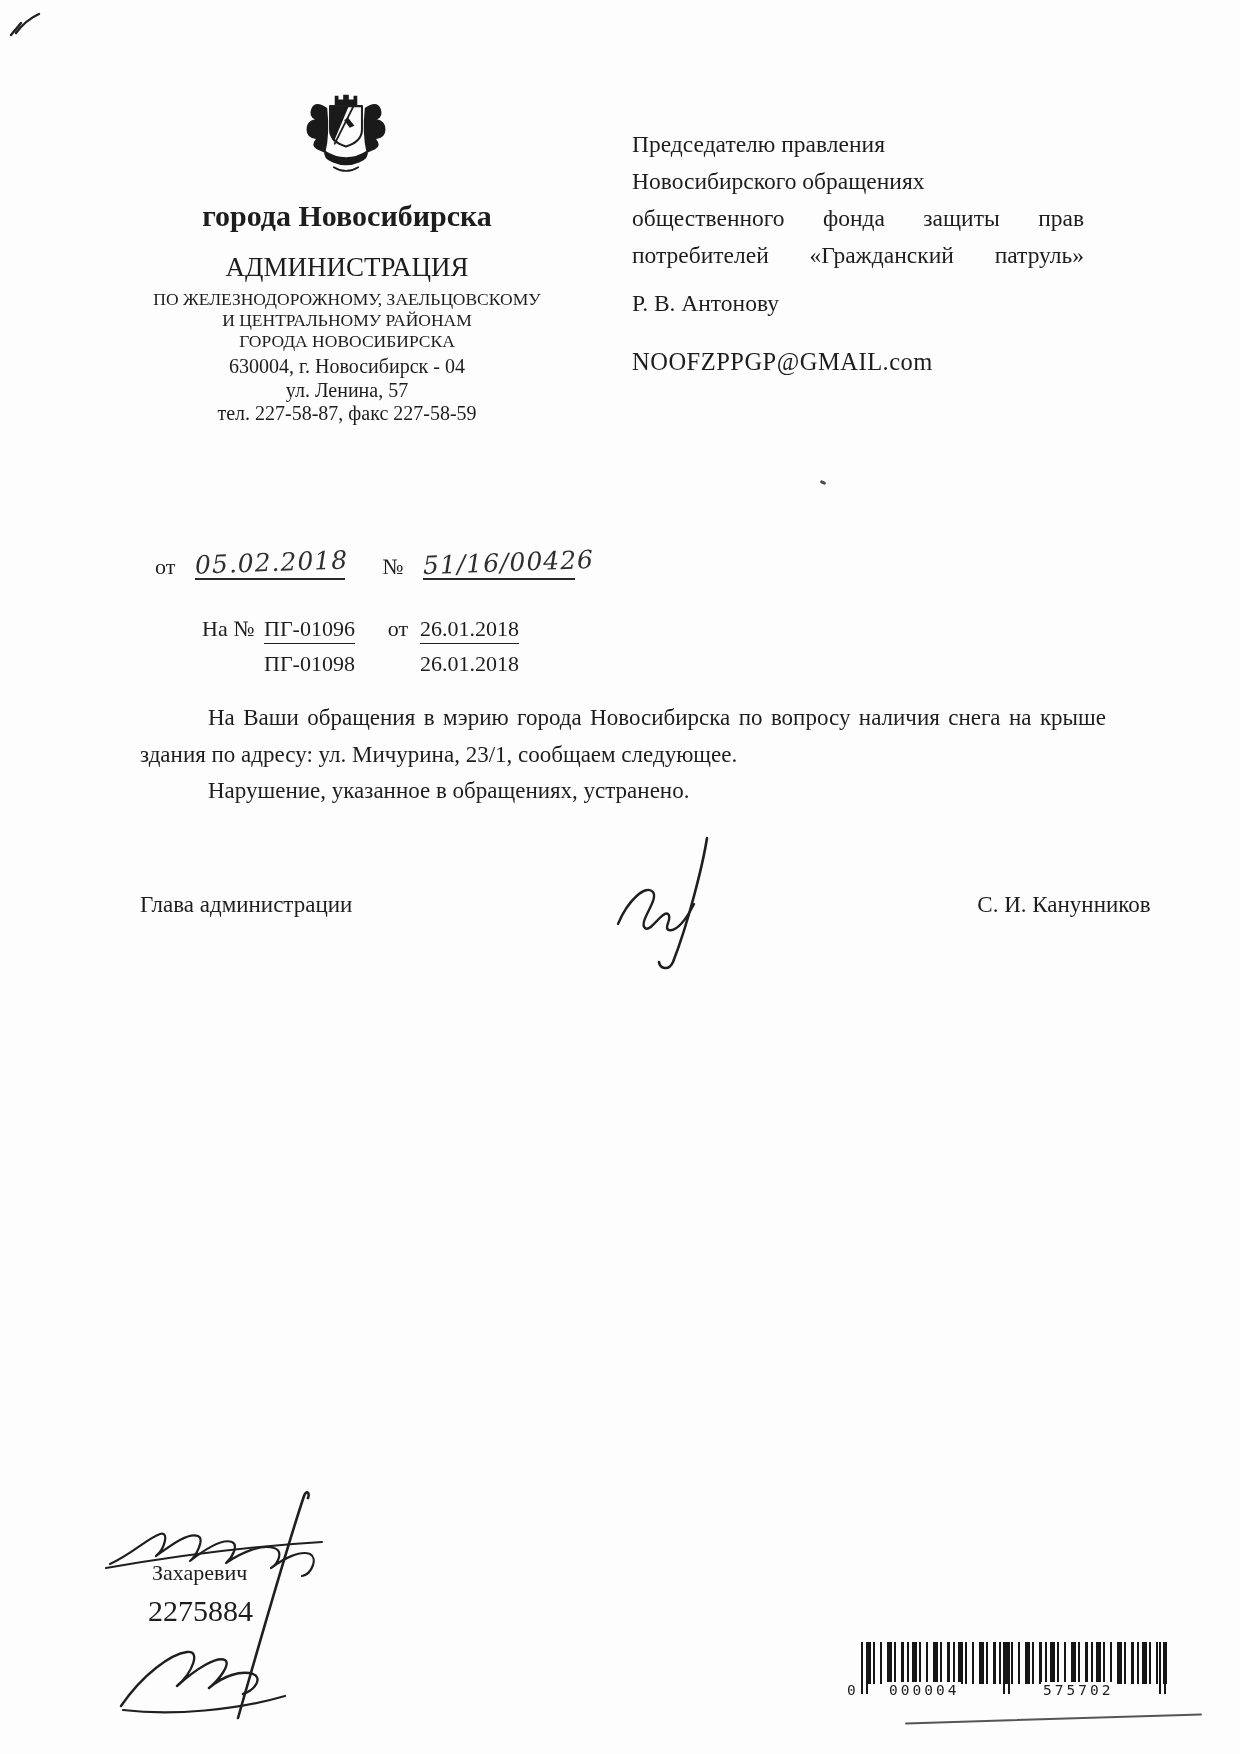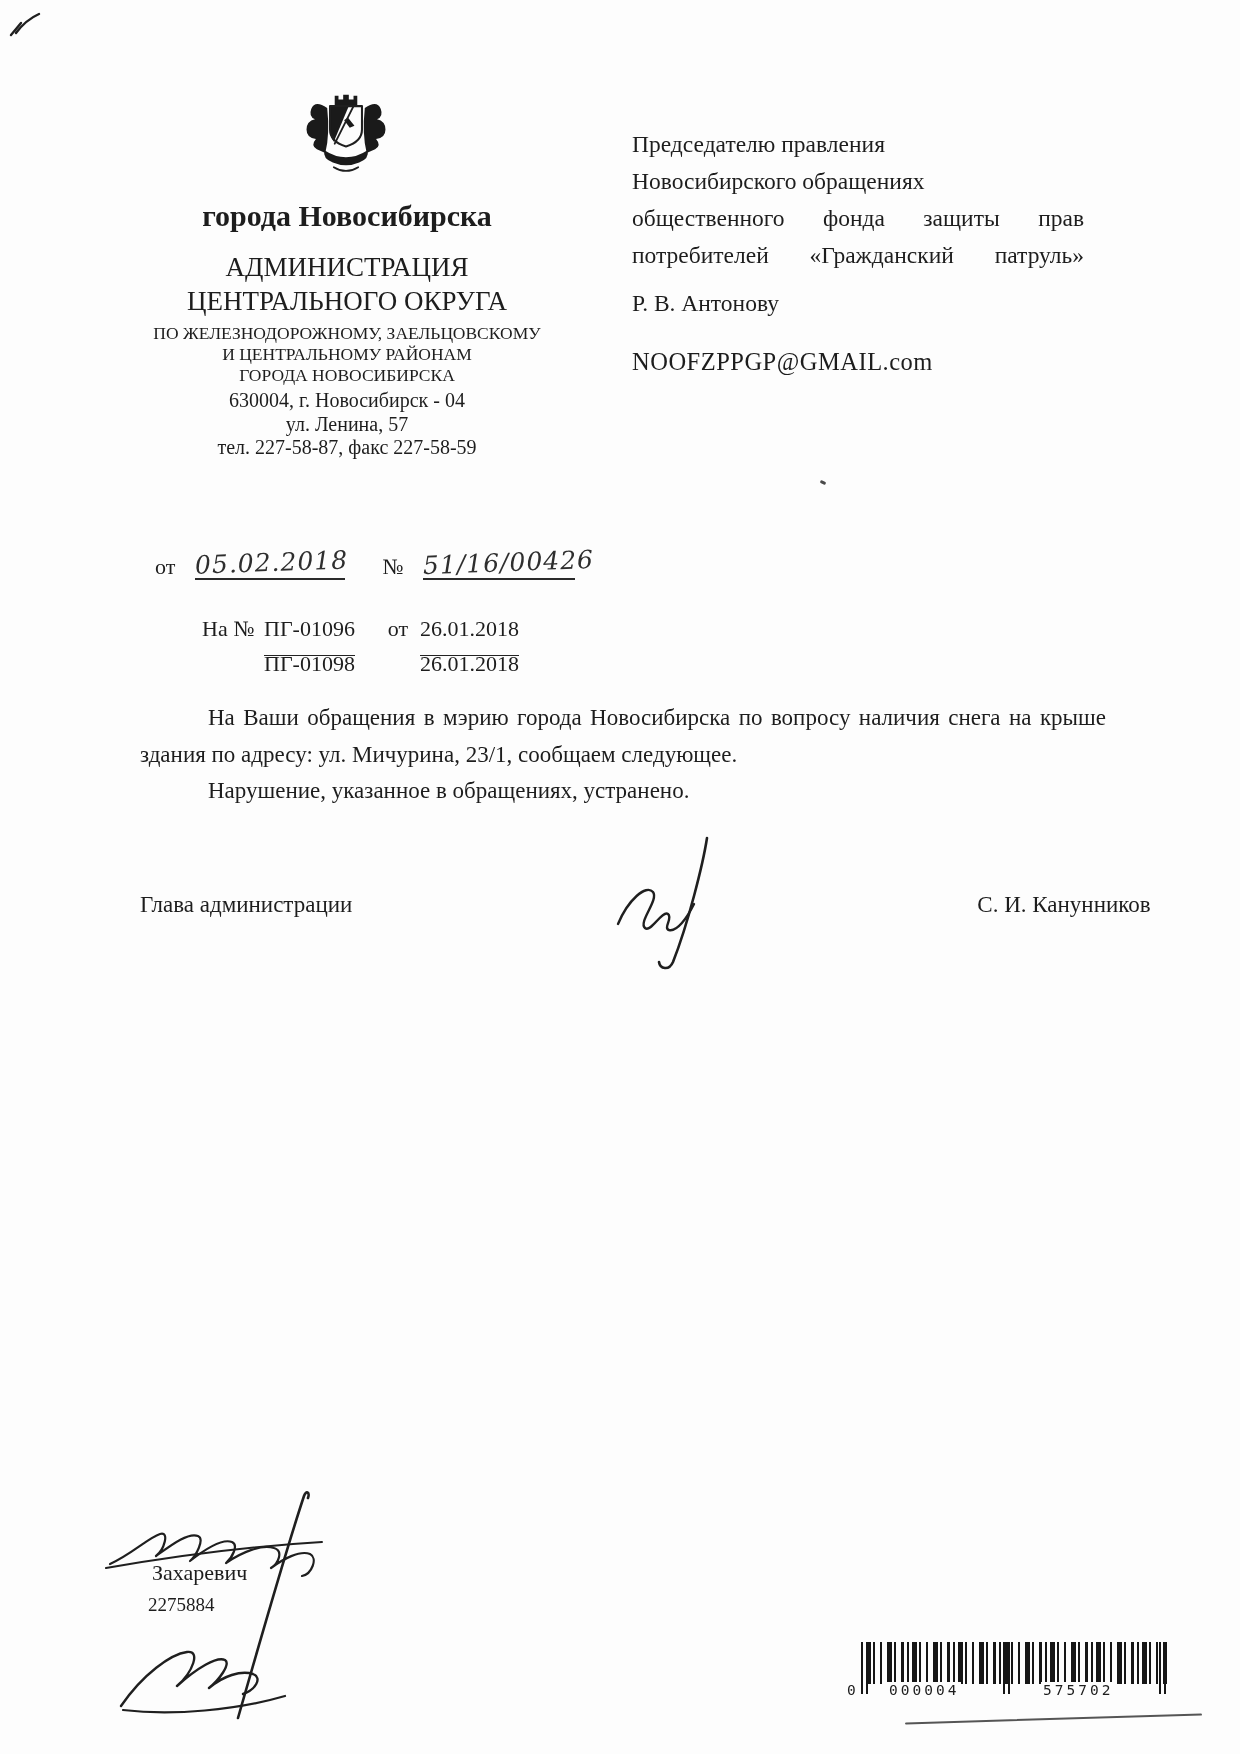--- a/index.html
+++ b/index.html
@@ -28,35 +28,35 @@
   .date-line .lbl{display:inline-block;vertical-align:bottom;}
   .fill{display:inline-block;border-bottom:2px solid #2a2a2a;text-align:center;
         vertical-align:bottom;padding-bottom:1px;}
   .hand{font-family:"DejaVu Serif",serif;font-style:italic;color:#2e2e2e;
         font-size:25px;letter-spacing:1px;display:inline-block;transform:rotate(-2deg);}
 
   
   .ref{left:202px;top:616px;display:grid;
        grid-template-columns:62px 112px 44px 120px;
        grid-auto-rows:35px;font-size:22px;align-items:start;}
-  .u{border-bottom:1.5px solid #222;padding-bottom:13px;}
+  .u{border-bottom:1.5px solid #222;padding-bottom:1px;}
   .ref span{justify-self:start;}
 
   
   .body-par{left:140px;top:700px;width:966px;font-size:23px;line-height:36.5px;}
   .body-par p{margin:0;text-indent:68px;text-align:justify;}
   .body-par p.last{text-align:left;}
 
   
   .title-left{left:140px;top:892px;font-size:23px;}
   .name-right{left:938px;top:892px;width:252px;font-size:23px;text-align:center;}
 
   
   .exec-name{left:152px;top:1560px;font-size:22px;}
-  .exec-phone{left:148px;top:1594px;font-size:19px;}
+  .exec-phone{left:148px;top:1594px;font-size:30px;}
 
   
   .barcode{left:845px;top:1642px;width:322px;height:56px;}
   .bars{position:absolute;left:16px;top:0;width:306px;height:42px;
     background:repeating-linear-gradient(90deg,
       #161616 0 2px,#fdfdfd 2px 5px,
       #161616 5px 10px,#fdfdfd 10px 12px,
       #161616 12px 14px,#fdfdfd 14px 19px,
       #161616 19px 21px,#fdfdfd 21px 26px,
       #161616 26px 31px,#fdfdfd 31px 33px,
@@ -90,21 +90,20 @@
     </g>
     <path class="ink" stroke-width="2.2" d="M33,15 h34 v25 q0,13 -17,18 q-17,-5 -17,-18 z"></path>
     <path class="ink" stroke-width="2" d="M58,15 L38,55"></path>
     <path class="ink" stroke-width="1.8" d="M37,80 q13,8 26,0"></path>
   </svg>
 
   <div class="abs left-col">
     <div class="org2">города Новосибирска</div>
     <div class="dept">
       <div>АДМИНИСТРАЦИЯ</div>
-      <div>ЦЕНТРАЛЬНОГО ОКРУГА</div>
     </div>
     <div class="districts">
       <div>ПО ЖЕЛЕЗНОДОРОЖНОМУ, ЗАЕЛЬЦОВСКОМУ</div>
       <div>И ЦЕНТРАЛЬНОМУ РАЙОНАМ</div>
       <div>ГОРОДА НОВОСИБИРСКА</div>
     </div>
     <div class="addr">
       <div>630004, г. Новосибирск - 04</div>
       <div>ул. Ленина, 57</div>
       <div>тел. 227-58-87, факс 227-58-59</div>

